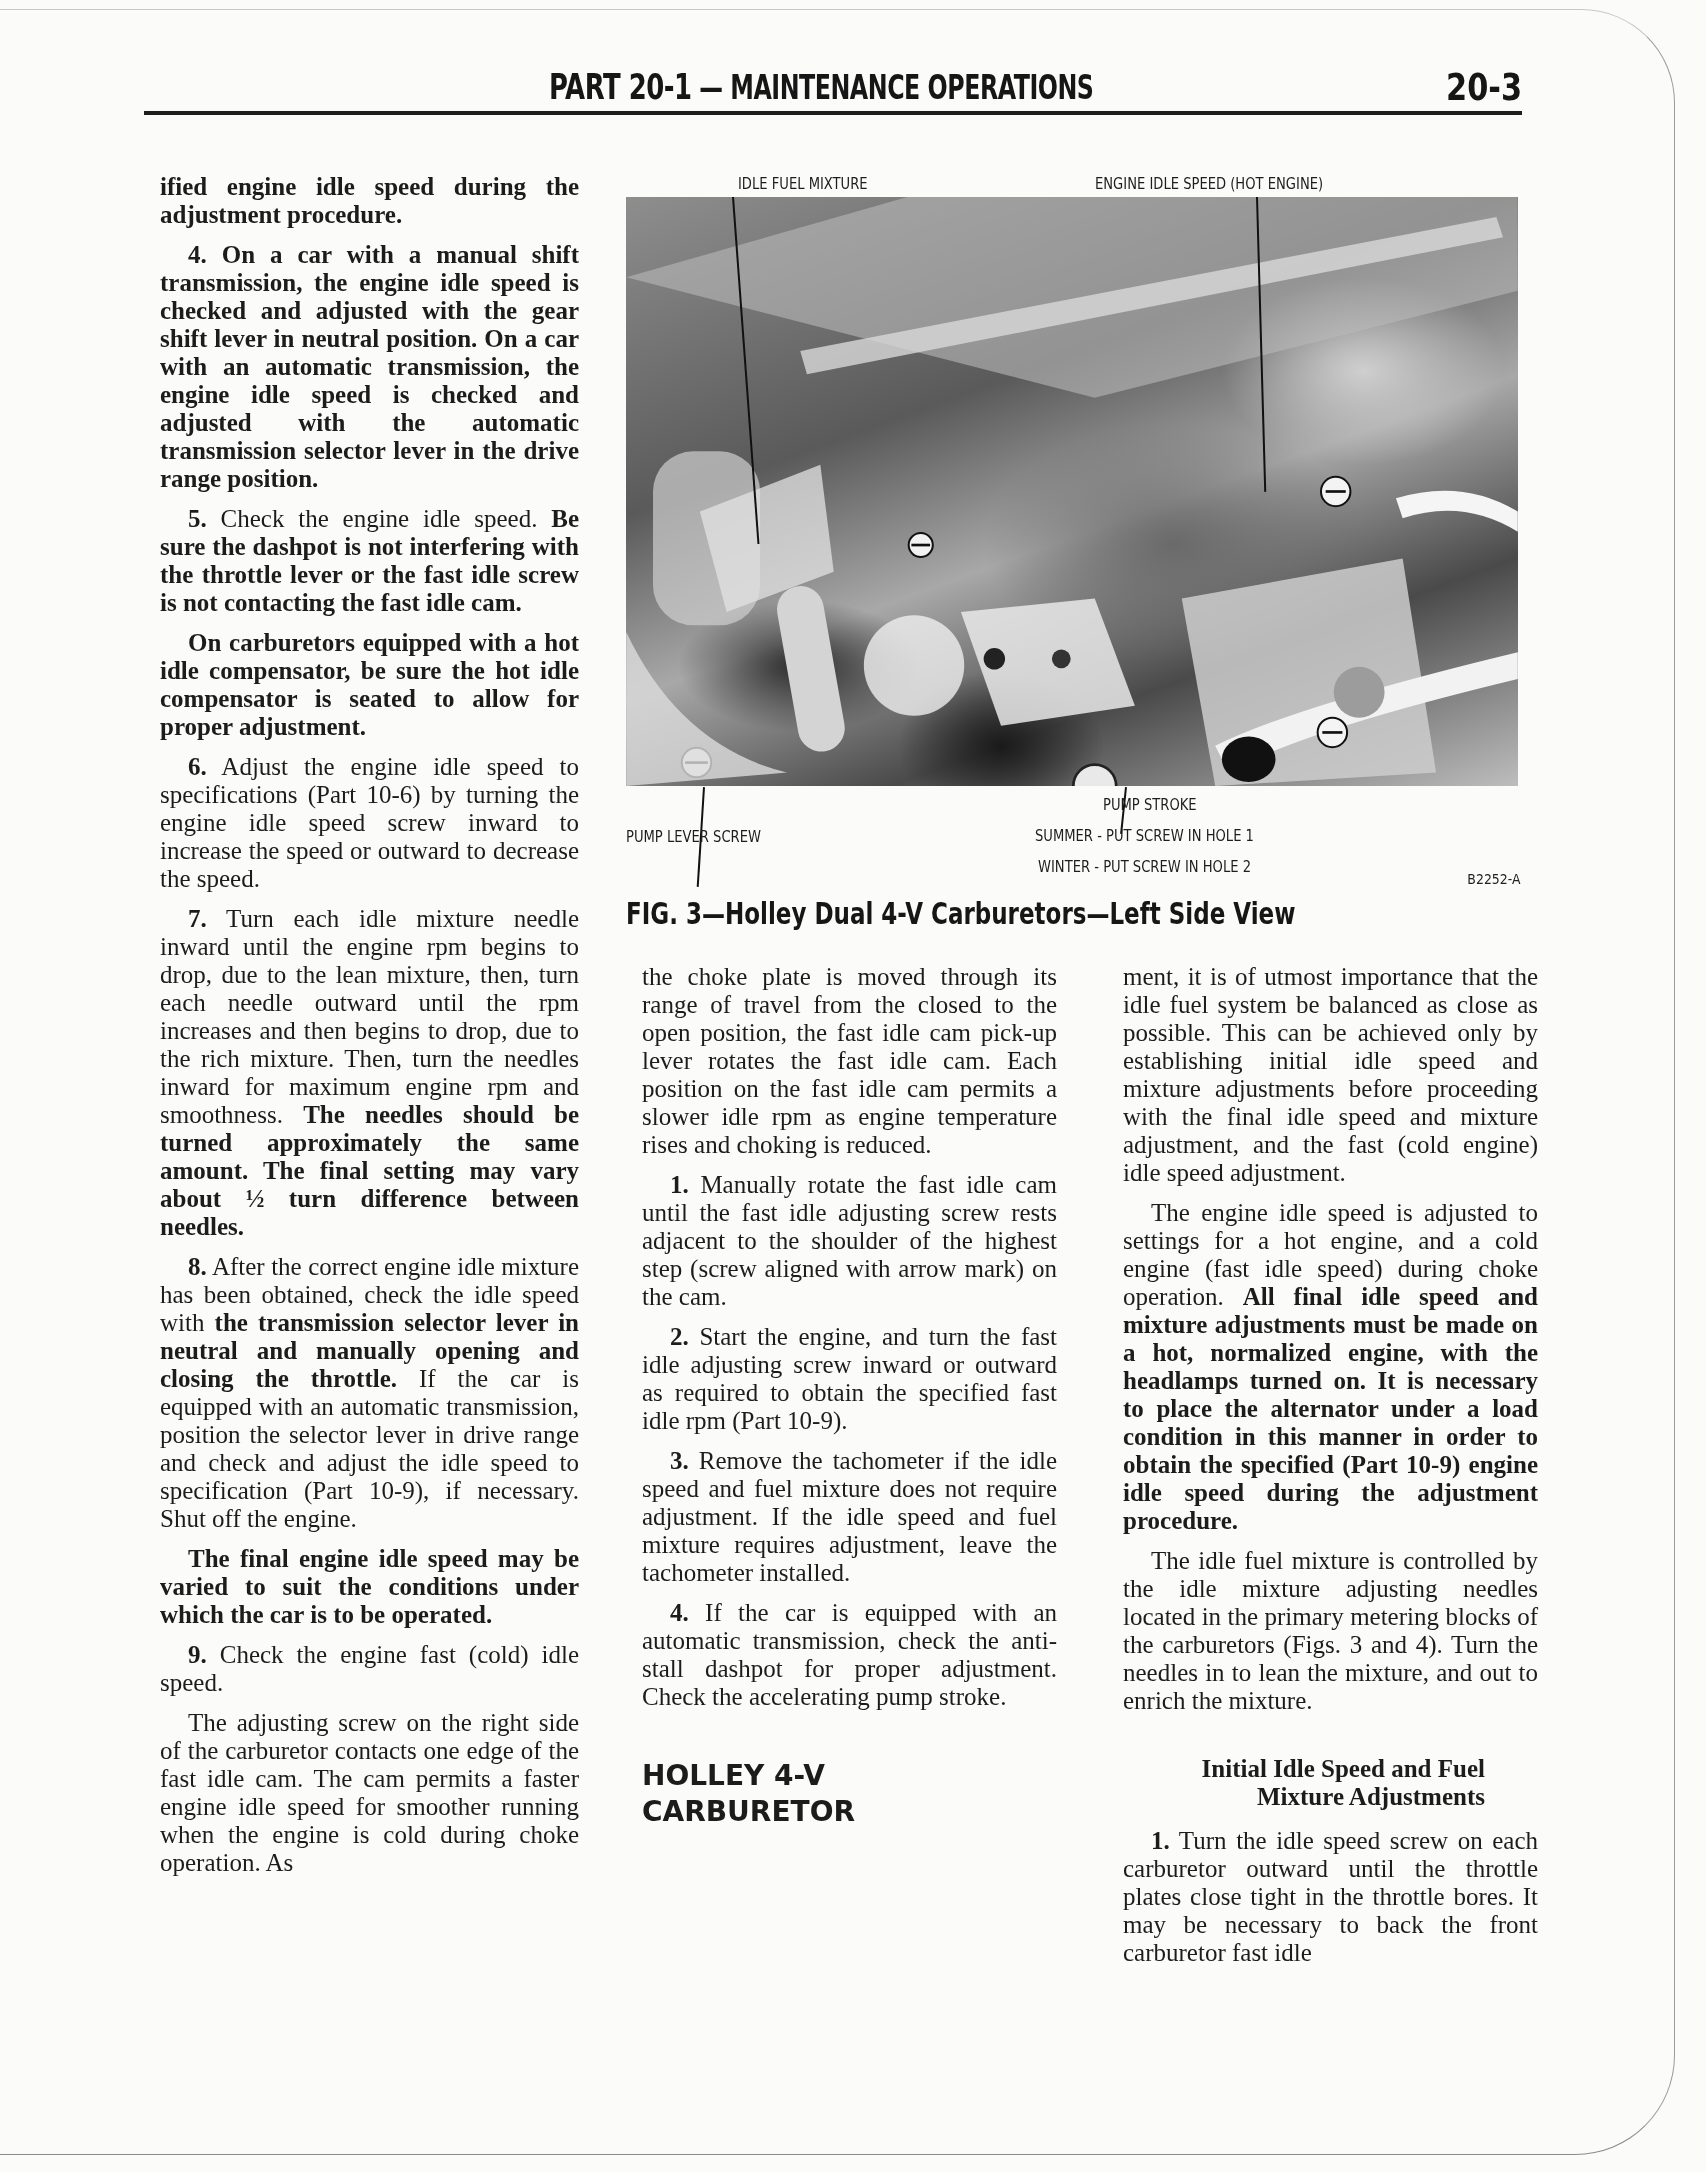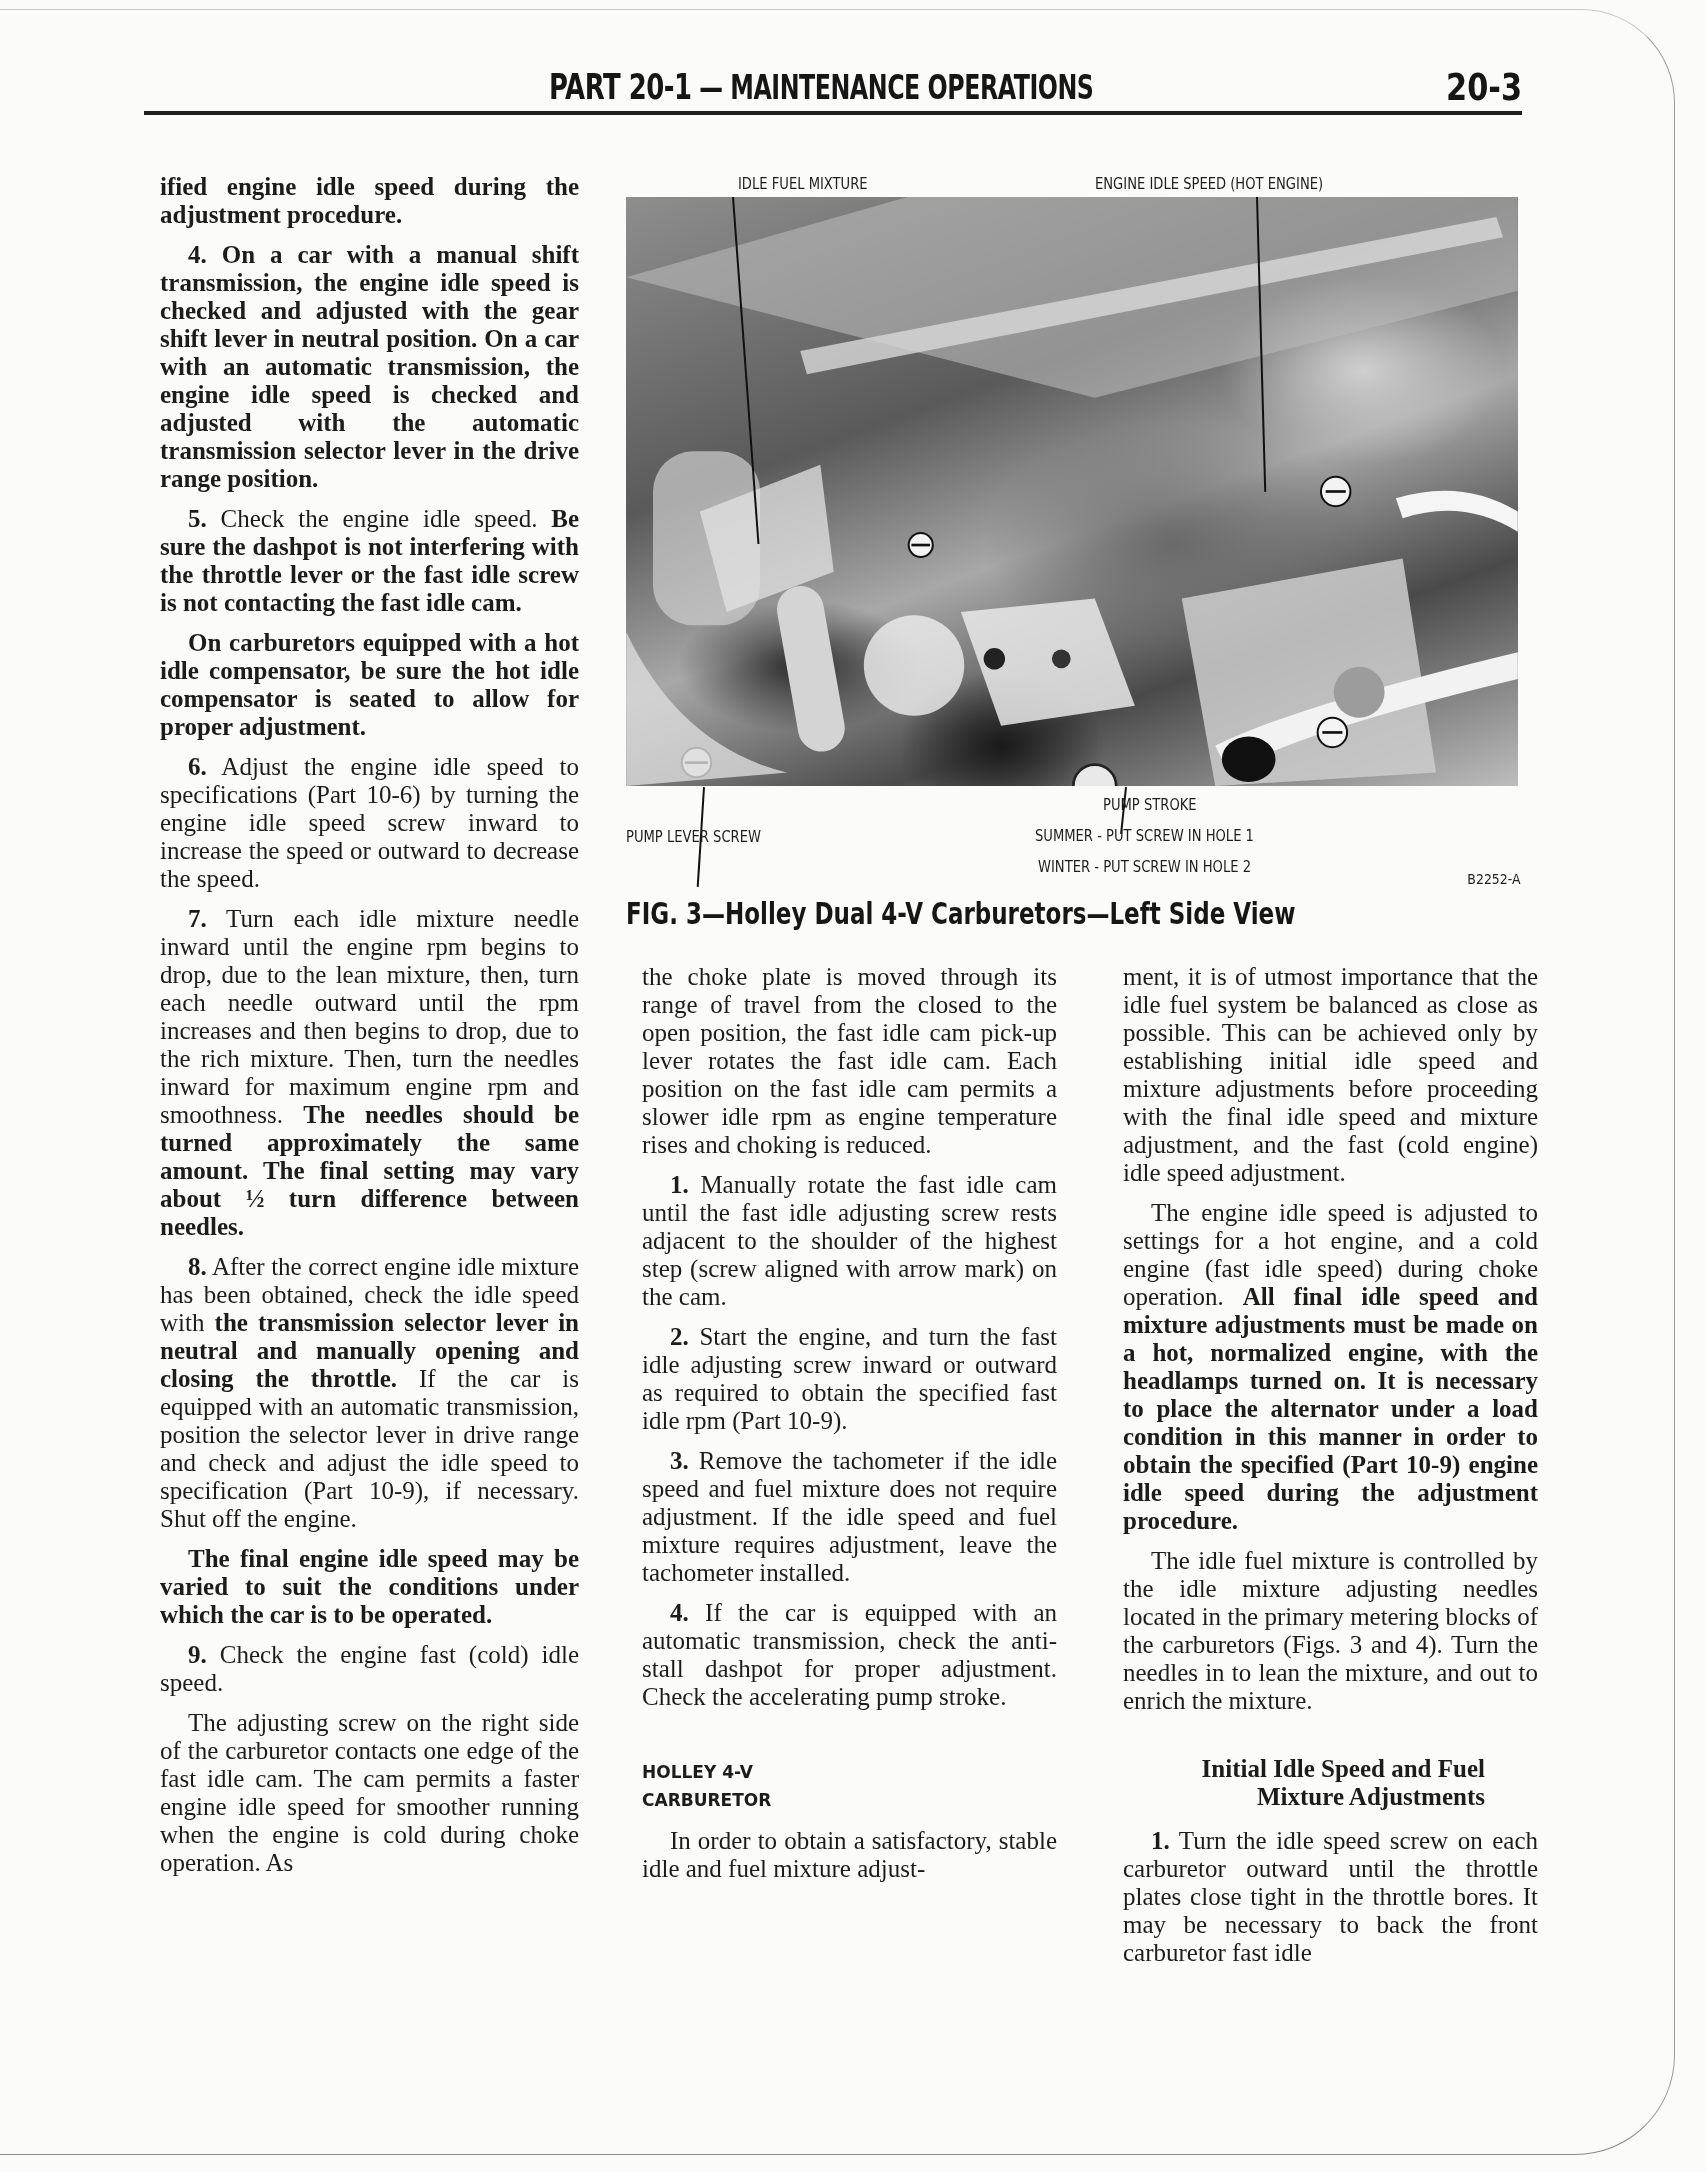--- a/index.html
+++ b/index.html
@@ -38,21 +38,21 @@
   .col b { font-weight: bold; }
   .col-left { left: 144px; top: 173px; width: 419px; }
   .col-mid { left: 626px; top: 963px; width: 415px; }
   .col-right { left: 1107px; top: 963px; width: 415px; font-family: Liberation Serif, serif; }
 
   h3.sec {
     margin: 35px 0 13.4px 0; font-size: 25px; line-height: 28px; font-weight: bold;
     text-align: left; letter-spacing: 0.3px;
   }
   h3.sans {
-    font-family: "DejaVu Sans", sans-serif; font-size: 17px; line-height: 28px;
+    font-family: "DejaVu Sans", sans-serif; font-size: 28px; line-height: 36px;
     letter-spacing: 0;
   }
   h3.sub {
     margin: 40px 0 16px 27px; font-size: 25px; line-height: 28px; font-weight: bold; text-align: right;
   }
 
   
   .figure { position: absolute; left: 626px; top: 167px; width: 894px; height: 770px; }
   .fig-label {
     position: absolute; font-family: "DejaVu Sans", sans-serif; font-size: 16px;
@@ -152,21 +152,20 @@
   <div class="fig-caption">FIG. 3—Holley Dual 4-V Carburetors—Left Side View</div>
 </div>
 
 <div class="col col-mid">
   <p class="noindent">the choke plate is moved through its range of travel from the closed to the open position, the fast idle cam pick-up lever rotates the fast idle cam. Each position on the fast idle cam permits a slower idle rpm as engine temperature rises and choking is reduced.</p>
   <p><b>1.</b> <span>Manually rotate the fast idle cam until the fast idle adjusting screw rests adjacent to the shoulder of the highest step (screw aligned with arrow mark) on the cam.</span></p>
   <p><b>2.</b> <span>Start the engine, and turn the fast idle adjusting screw inward or outward as required to obtain the specified fast idle rpm (Part 10-9).</span></p>
   <p><b>3.</b> <span>Remove the tachometer if the idle speed and fuel mixture does not require adjustment. If the idle speed and fuel mixture requires adjustment, leave the tachometer installed.</span></p>
   <p><b>4.</b> <span>If the car is equipped with an automatic transmission, check the anti-stall dashpot for proper adjustment. Check the accelerating pump stroke.</span></p>
   <h3 class="sec sans" style="width:188px; margin-top:47px;">HOLLEY 4-V CARBURETOR</h3>
-  <p>In order to obtain a satisfactory, stable idle and fuel mixture adjust-</p>
 </div>
 
 <div class="col col-right">
   <p class="noindent">ment, it is of utmost importance that the idle fuel system be balanced as close as possible. This can be achieved only by establishing initial idle speed and mixture adjustments before proceeding with the final idle speed and mixture adjustment, and the fast (cold engine) idle speed adjustment.</p>
   <p><span>The engine idle speed is adjusted to settings for a hot engine, and a cold engine (fast idle speed) during choke operation.</span> <b>All final idle speed and mixture adjustments must be made on a hot, normalized engine, with the headlamps turned on. It is necessary to place the alternator under a load condition in this manner in order to obtain the specified (Part 10-9) engine idle speed during the adjustment procedure.</b></p>
   <p>The idle fuel mixture is controlled by the idle mixture adjusting needles located in the primary metering blocks of the carburetors (Figs. 3 and 4). Turn the needles in to lean the mixture, and out to enrich the mixture.</p>
   <h3 class="sub" style="width:335px;">Initial Idle Speed and Fuel Mixture Adjustments</h3>
   <p><b>1.</b> <span>Turn the idle speed screw on each carburetor outward until the throttle plates close tight in the throttle bores. It may be necessary to back the front carburetor fast idle</span></p>
 </div>
 

